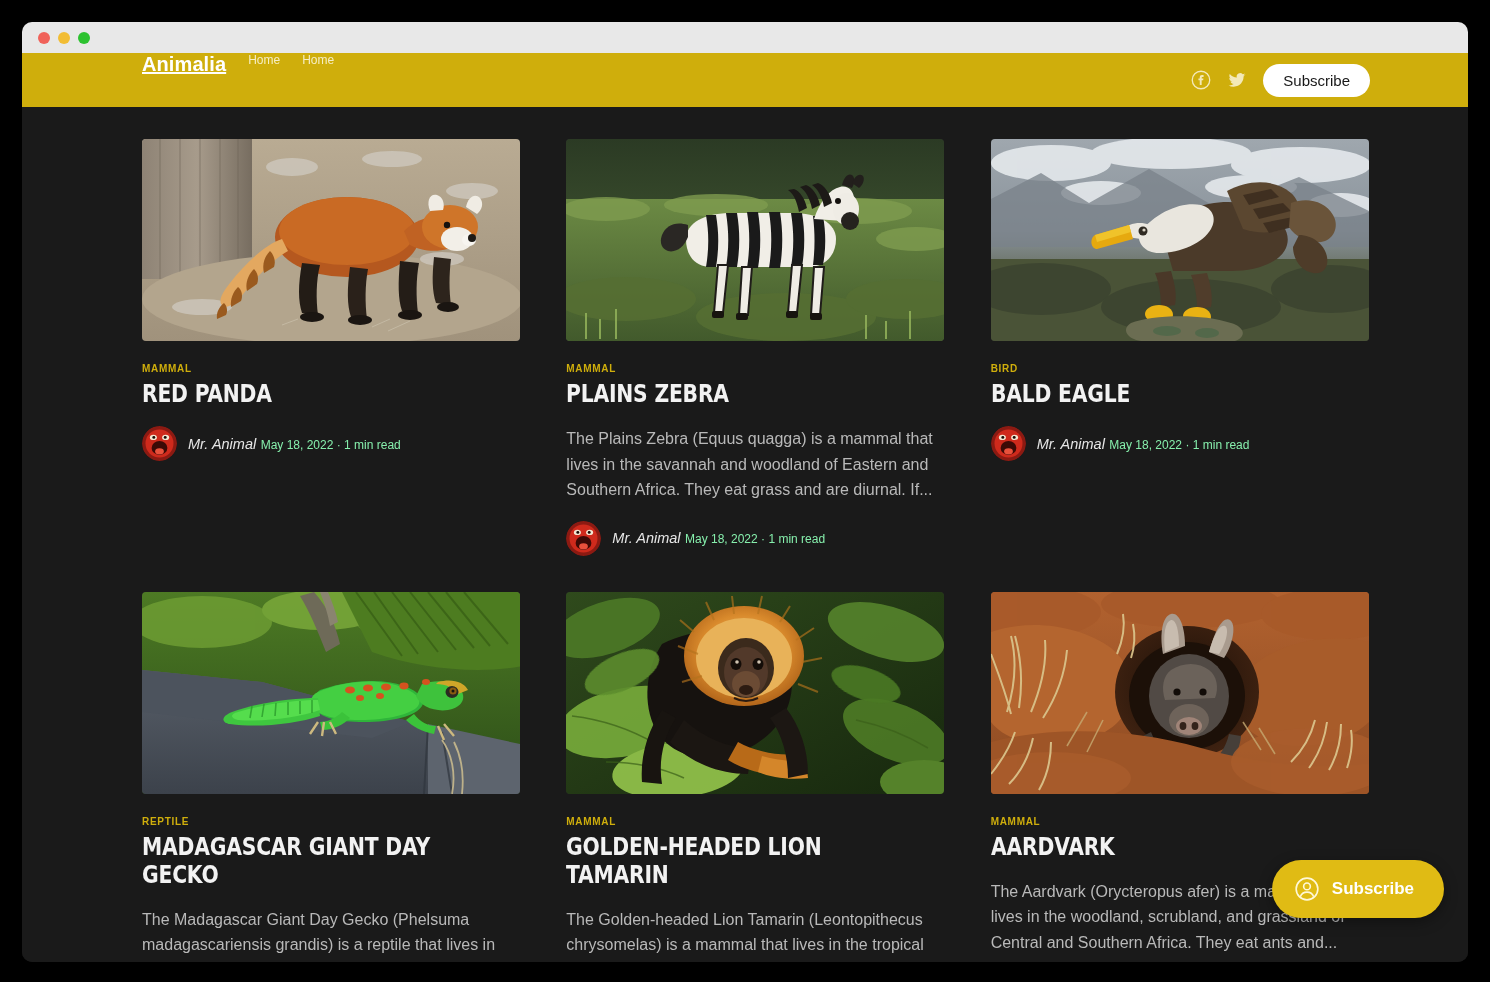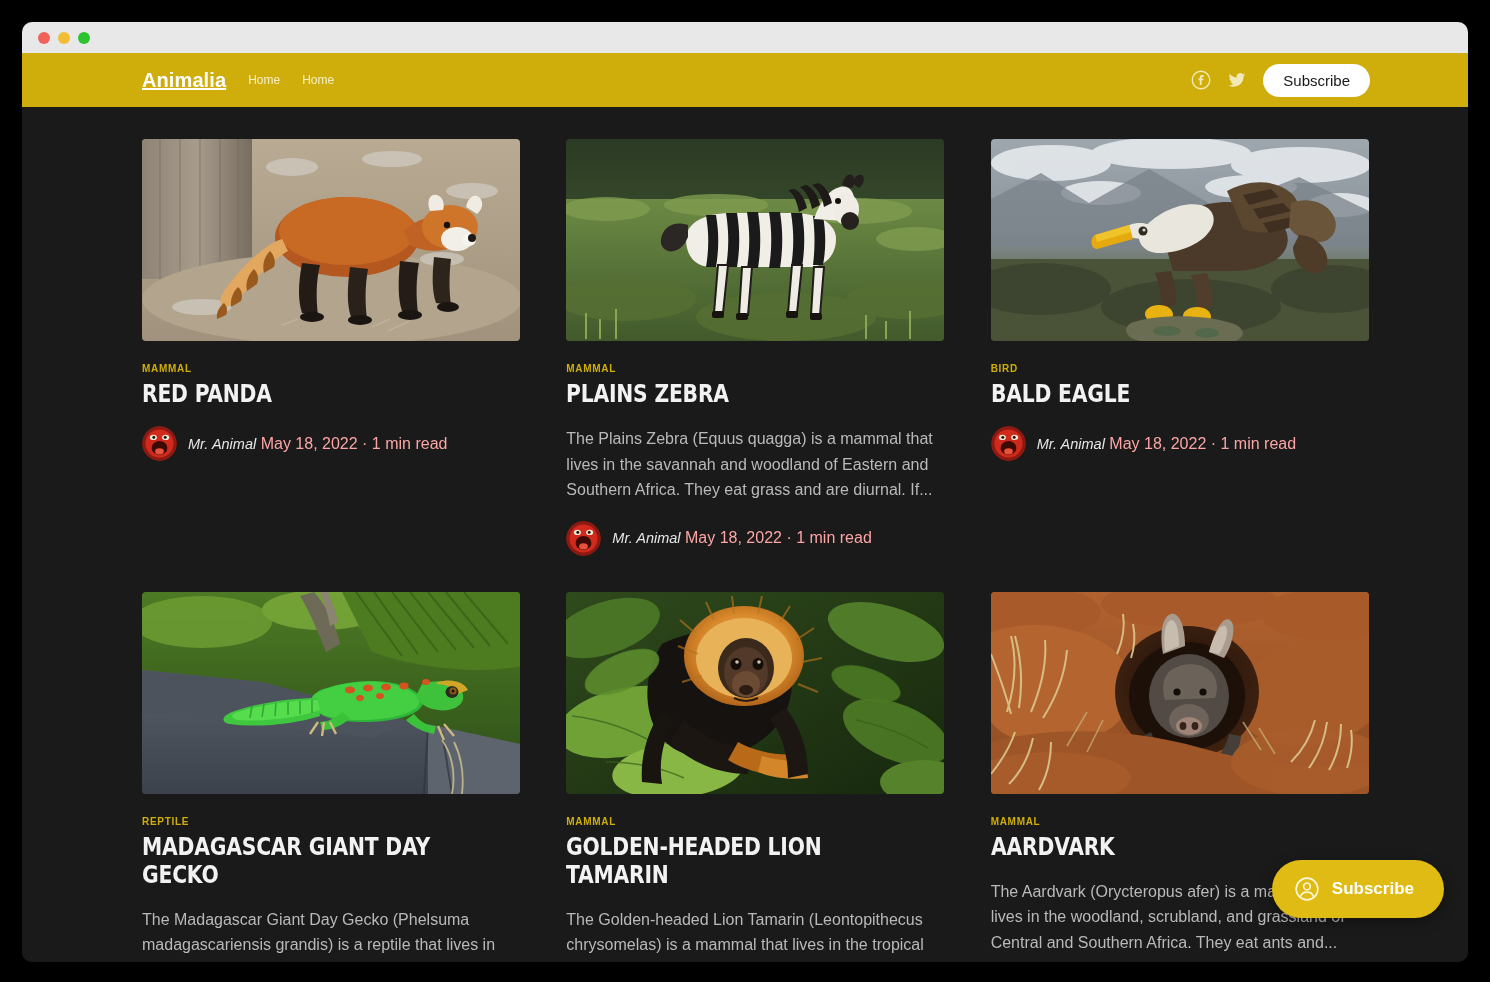--- a/index.html
+++ b/index.html
@@ -29,21 +29,20 @@
   .dot { width: 12px; height: 12px; border-radius: 50%; }
   .dot.red { background: #f0625a; }
   .dot.yellow { background: #f2bd34; }
   .dot.green { background: #2dc230; }
 
   
   .site-header {
     height: 54px;
     background: #cfae0c;
     display: flex;
-    align-items: center;
     padding: 0 98px 0 120px;
   }
   .brand {
     color: #ffffff;
     font-size: 20px;
     font-weight: bold;
     margin-right: 22px;
     letter-spacing: .1px;
   }
   .nav-link {
@@ -128,21 +127,21 @@
   }
   .avatar {
     width: 35px; height: 35px;
     border-radius: 50%;
     flex: 0 0 35px;
     overflow: hidden;
   }
   .avatar svg { display: block; width: 100%; height: 100%; }
   .meta-text { line-height: 1.35; }
   .author { color: #e6e6e6; font-size: 14.5px; font-style: italic; }
-  .subline { color: #fca5a5; font-size: 16px; margin-top: 5px; }
+  .subline { color: #86efac; font-size: 12px; margin-top: 5px; }
 
   
   .fab {
     position: absolute;
     right: 24px; bottom: 44px;
     background: #e0bb14;
     color: #ffffff;
     border: none;
     border-radius: 999px;
     height: 58px;

